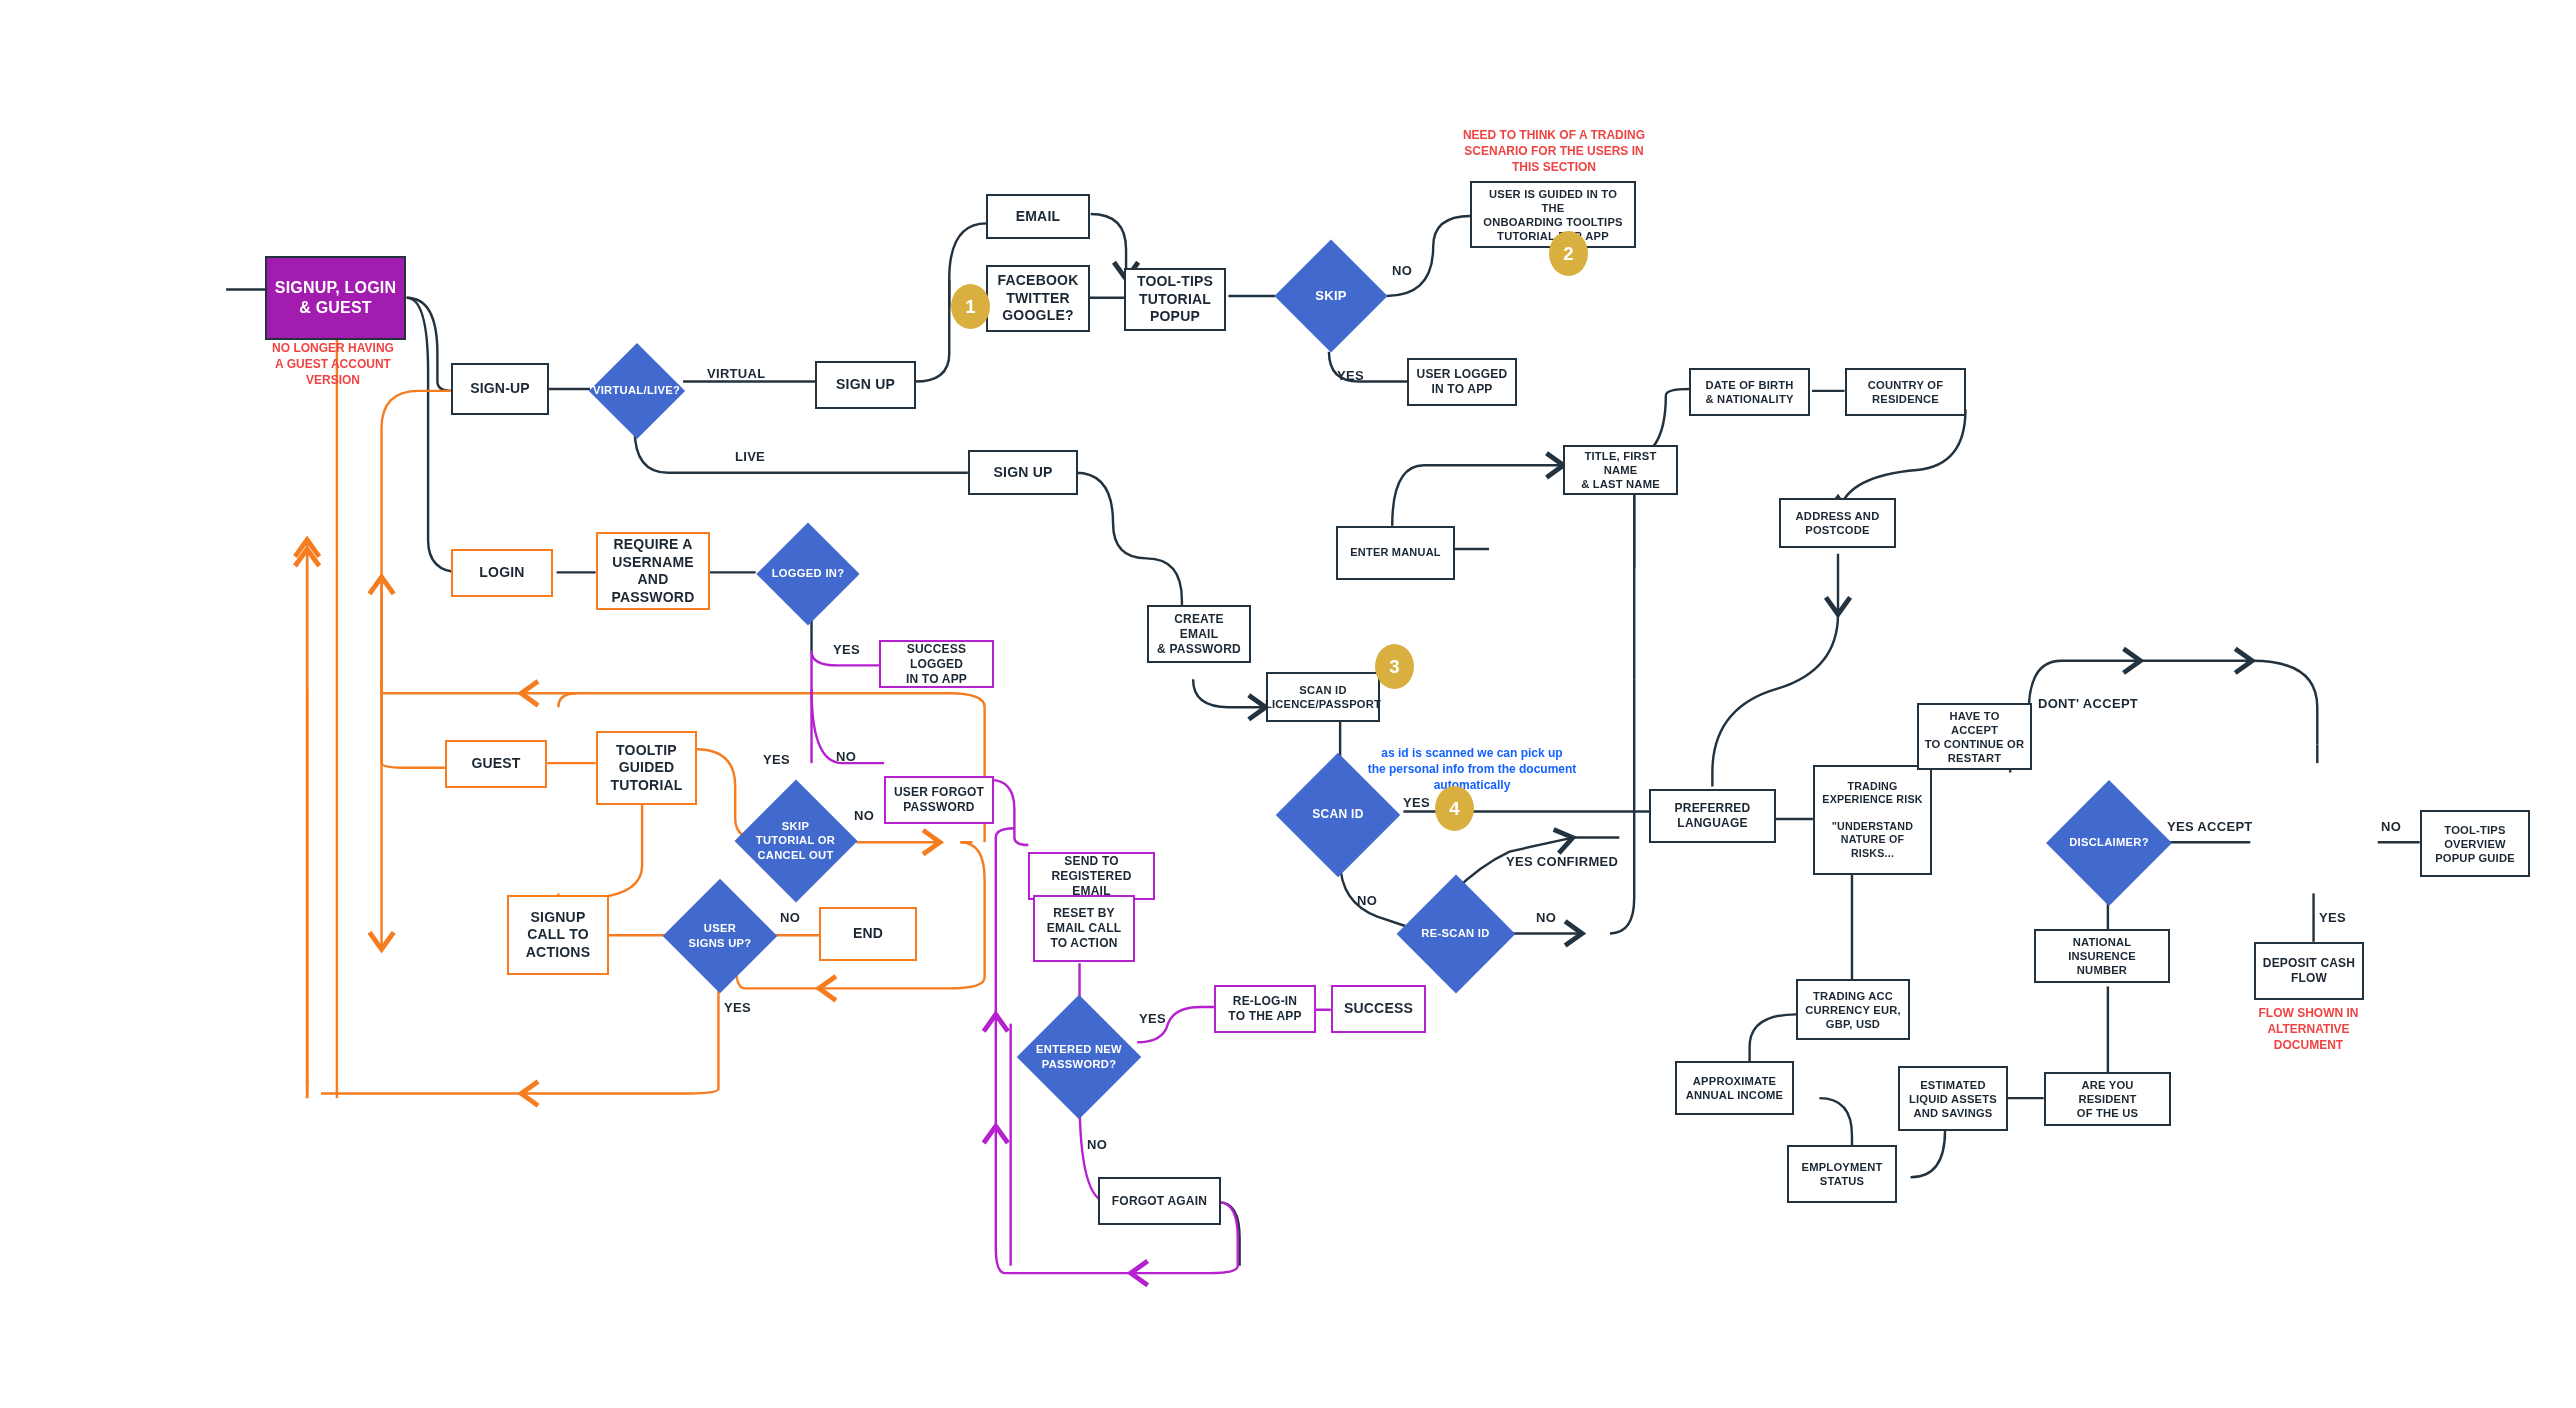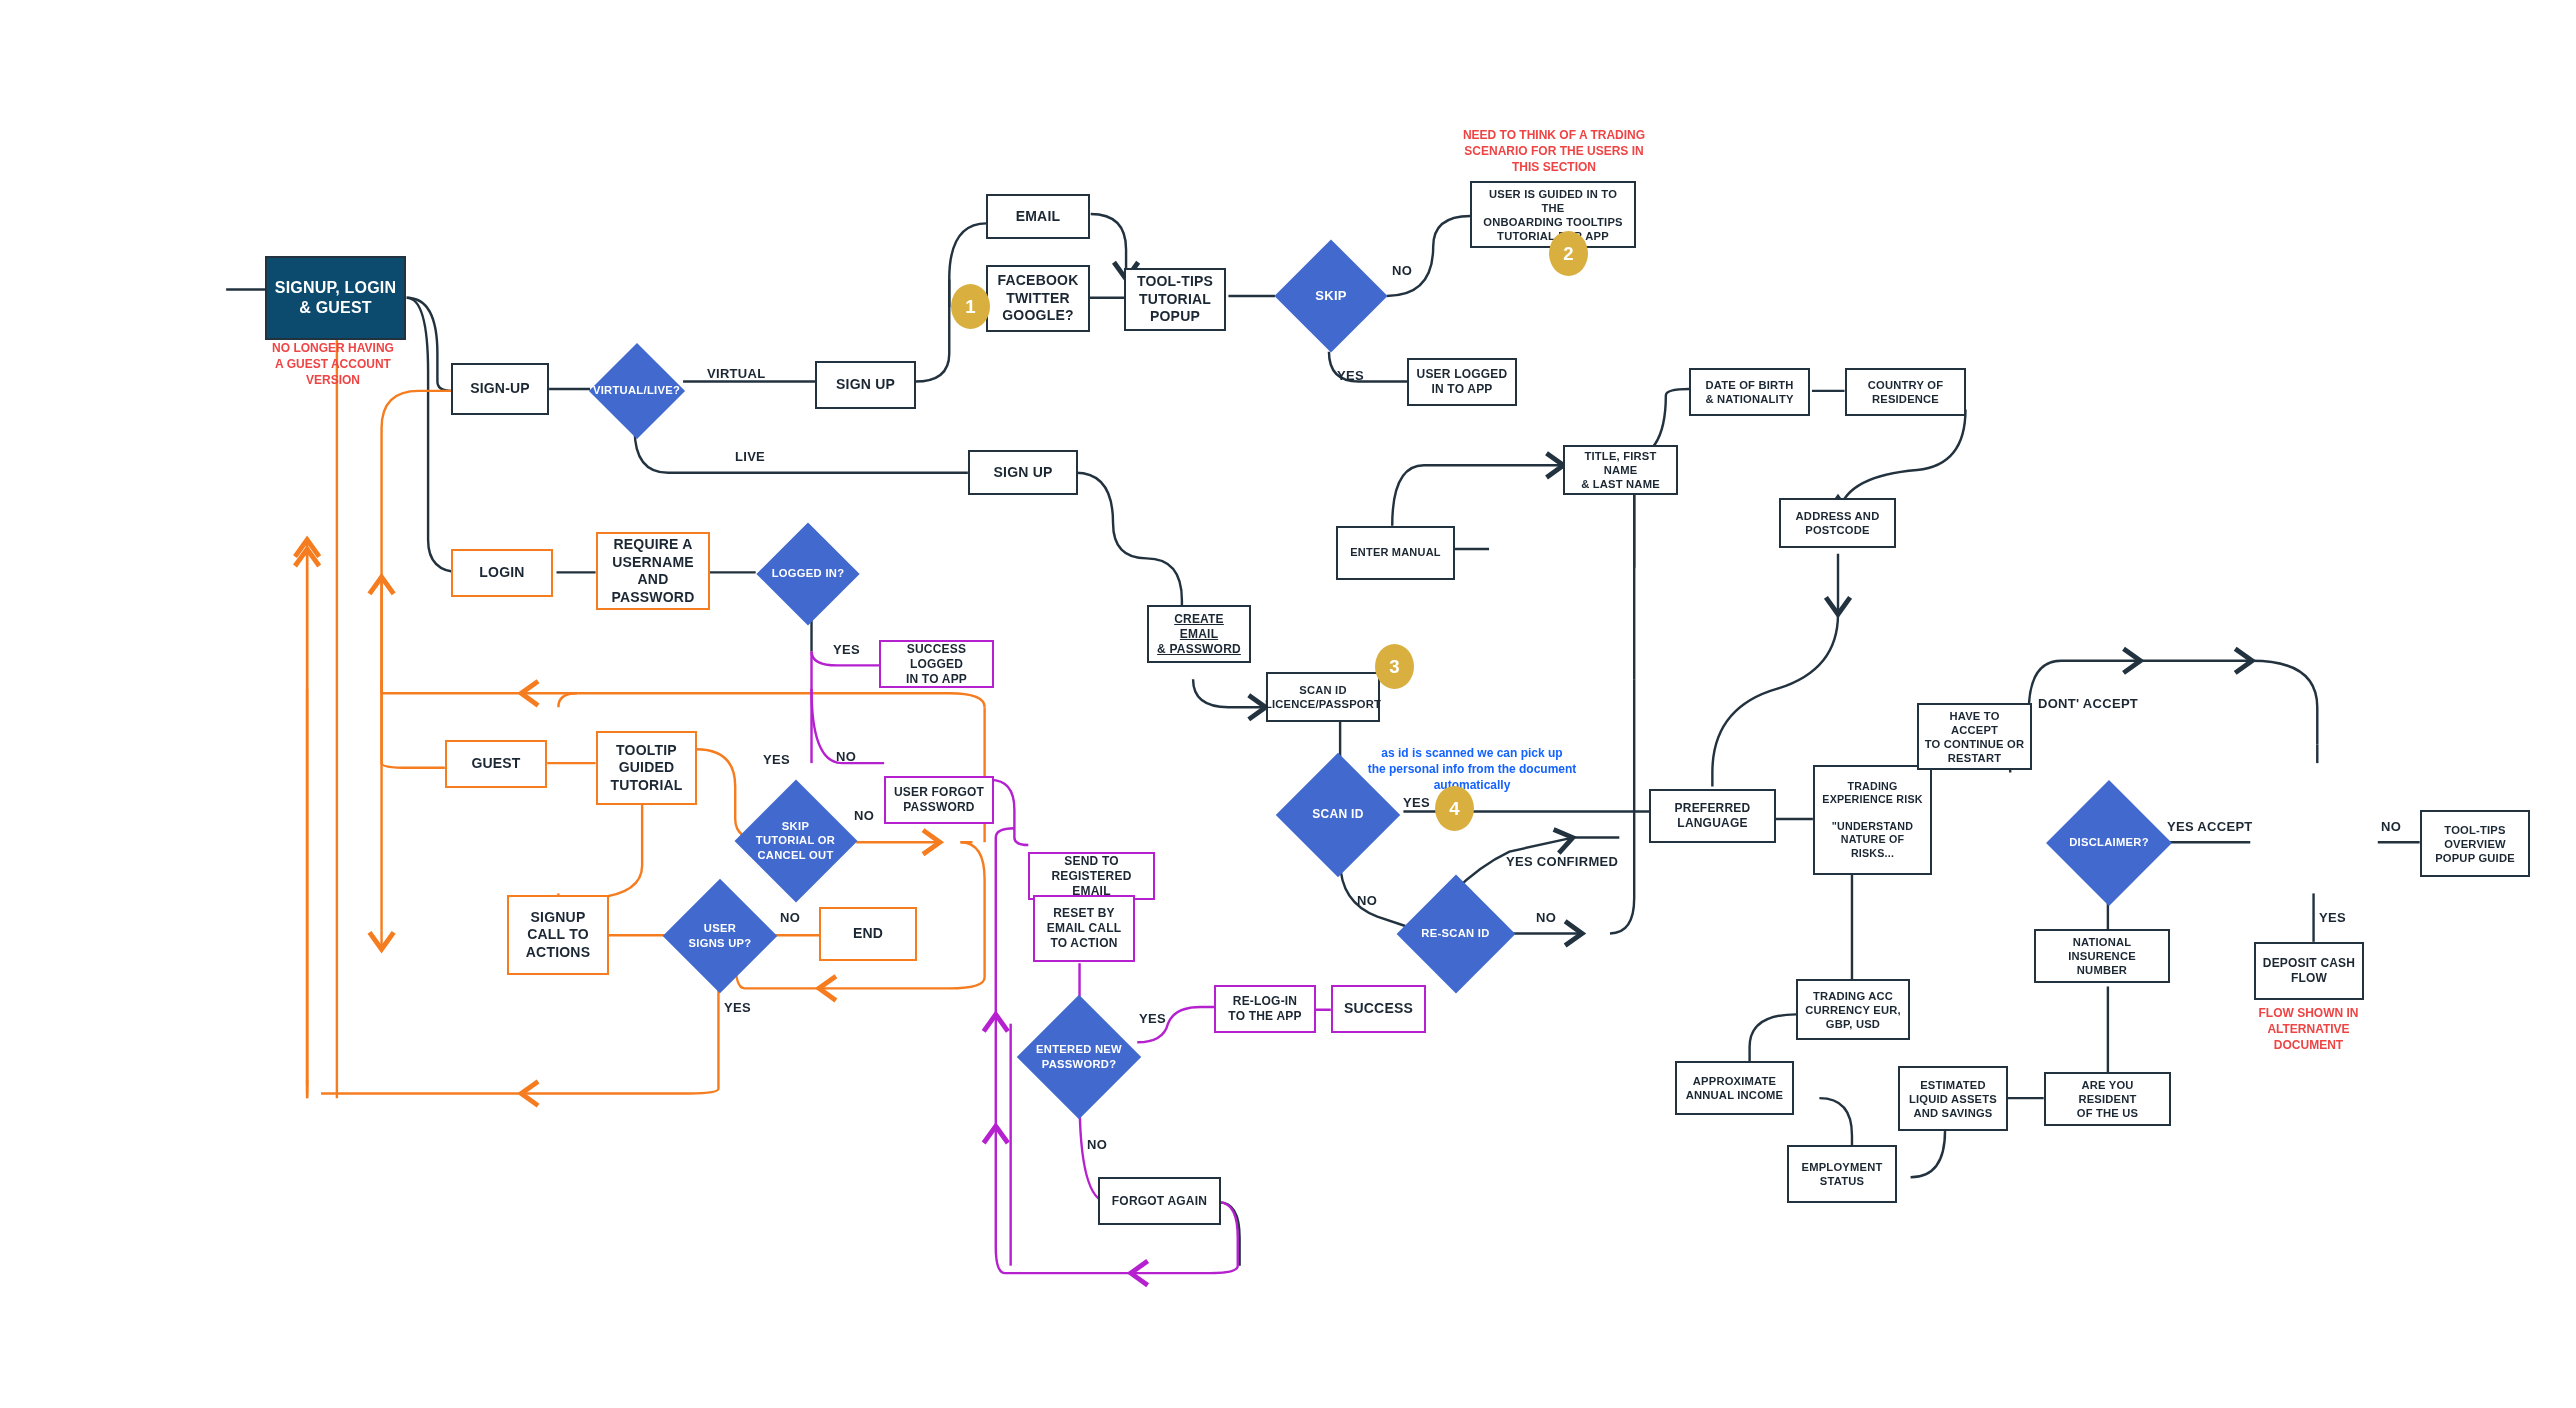--- a/index.html
+++ b/index.html
@@ -4,21 +4,21 @@
 <title>Onboarding Flowchart</title>
 <style>
   html,body{margin:0;padding:0;background:#ffffff;}
   body{font-family:"Liberation Sans","DejaVu Sans",sans-serif;}
   #canvas{position:relative;width:2576px;height:1409px;background:#fff;overflow:hidden;}
   #edges{position:absolute;left:0;top:0;width:2576px;height:1409px;pointer-events:none;}
 
   .node{position:absolute;box-sizing:border-box;display:flex;align-items:center;justify-content:center;
         text-align:center;background:#ffffff;border:2.8px solid #22323f;color:#1b2733;
         font-weight:bold;letter-spacing:0.2px;line-height:1.25;font-size:14px;padding:1.9px 5.6px;}
-  .node.dark{background:#0c4a6e;border-color:#22323f;color:#ffffff;font-size:16px;}
+  .node.dark{background:#a21caf;border-color:#22323f;color:#ffffff;font-size:16px;}
   .node.orange{border-color:#f57c1f;}
   .node.purple{border-color:#b520cf;}
   .node.lbl{font-size:13px;}
 
   .dia{position:absolute;display:flex;align-items:center;justify-content:center;}
   .dia .sq{position:absolute;left:50%;top:50%;background:#4169ce;transform:translate(-50%,-50%) rotate(45deg);}
   .dia .tx{position:relative;z-index:2;color:#ffffff;font-weight:bold;font-size:13px;text-align:center;
            line-height:1.3;letter-spacing:0.3px;white-space:pre-line;}
 
   .etxt{position:absolute;font-size:13px;font-weight:bold;color:#1b2733;white-space:nowrap;letter-spacing:0.3px;}
@@ -284,21 +284,21 @@
 EMAIL CALL
 TO ACTION</div>
 
   <div class="node purple" style="left:1214px;top:985px;width:102px;height:48px;white-space:pre-line;font-size:12px;">RE-LOG-IN
 TO THE APP</div>
 
   <div class="node purple" style="left:1331px;top:985px;width:95px;height:48px;">SUCCESS</div>
 
   <div class="node" style="left:1098px;top:1177px;width:123px;height:48px;font-size:12px;">FORGOT AGAIN</div>
 
-  <div class="node" style="left:1147px;top:605px;width:104px;height:58px;white-space:pre-line;font-size:12px;text-decoration:underline;">CREATE EMAIL
+  <div class="node" style="left:1147px;top:605px;width:104px;height:58px;white-space:pre-line;font-size:12px;">CREATE EMAIL
 &amp; PASSWORD</div>
 
   <div class="node" style="left:1266px;top:672px;width:114px;height:50px;white-space:pre-line;font-size:11.2px;">SCAN ID
 LICENCE/PASSPORT</div>
 
   <div class="node" style="left:1336px;top:526px;width:119px;height:54px;font-size:11px;">ENTER MANUAL</div>
 
   <div class="node" style="left:1563px;top:445px;width:115px;height:50px;white-space:pre-line;font-size:11.2px;">TITLE, FIRST NAME
 &amp; LAST NAME</div>
 

